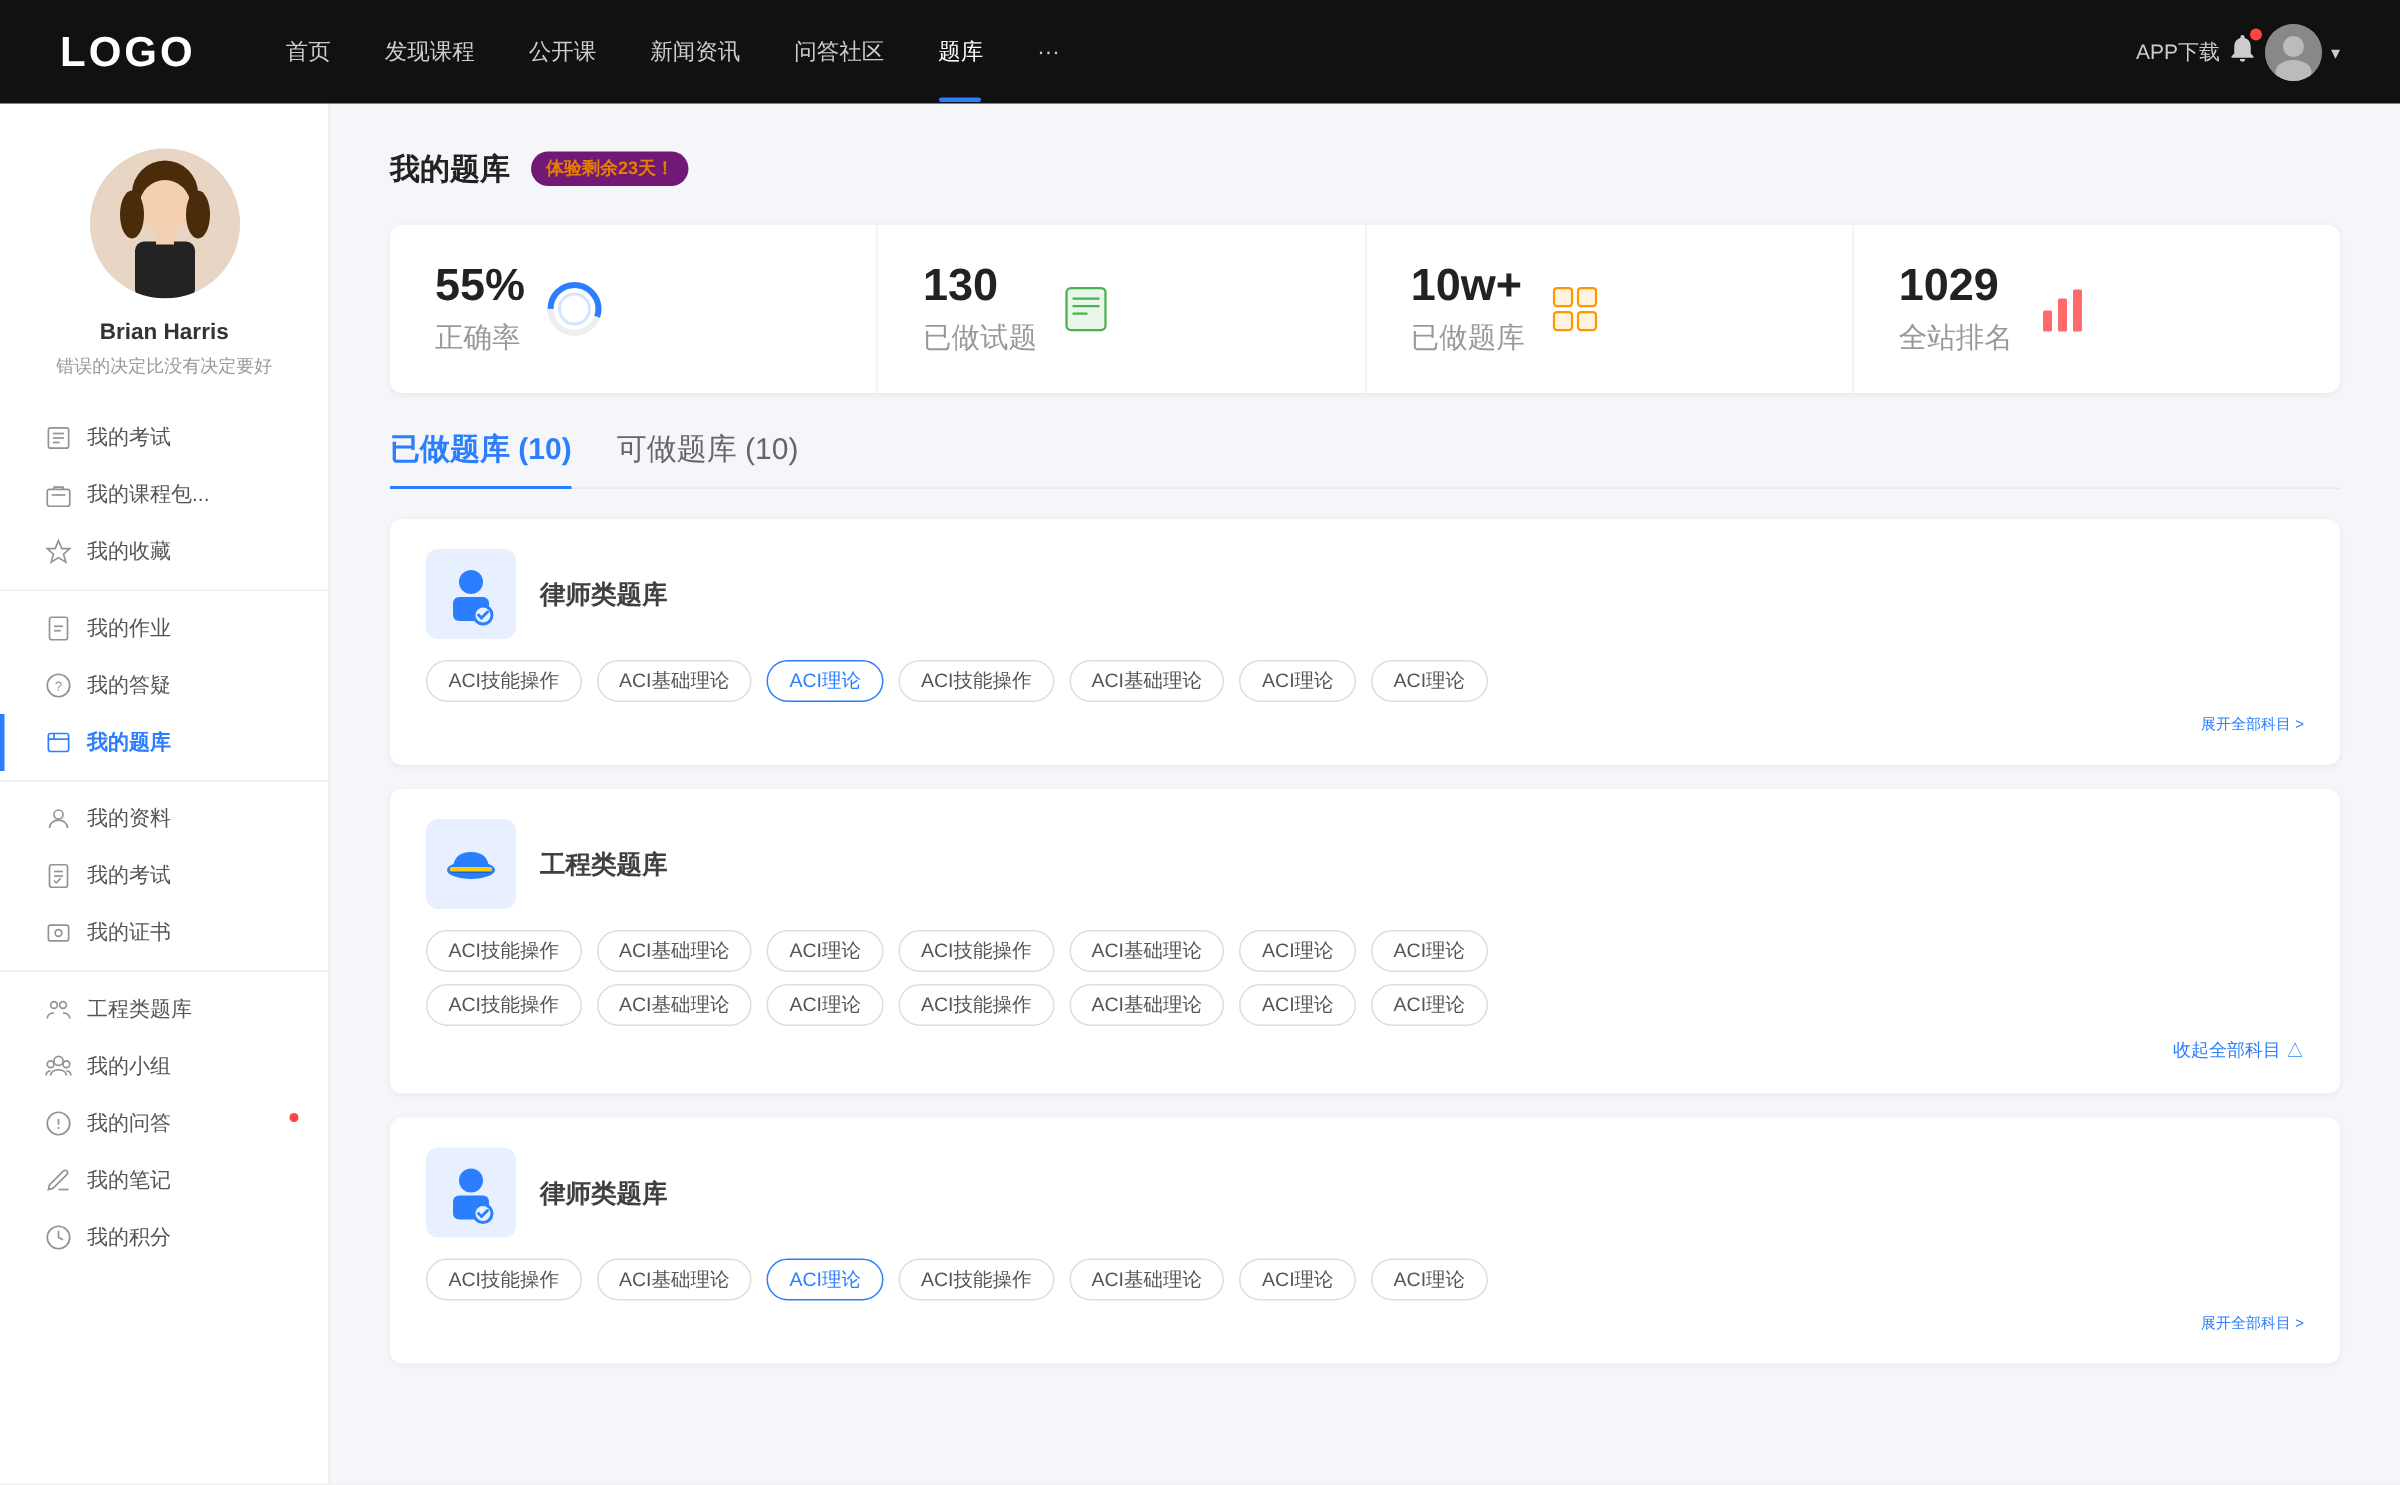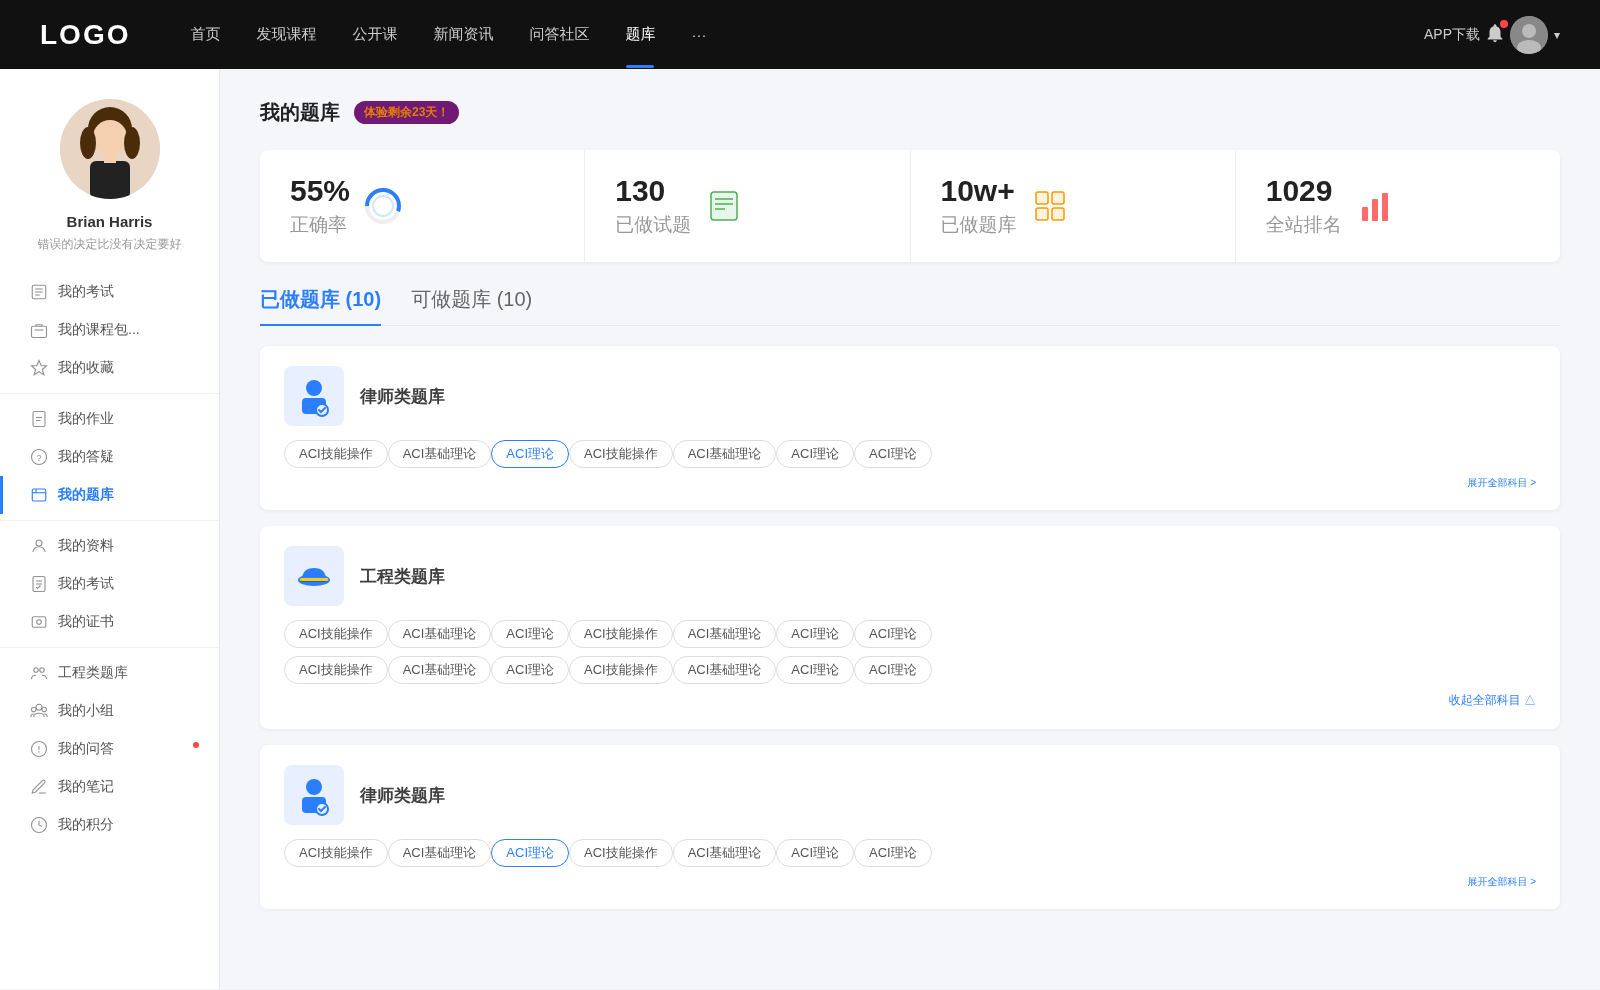--- a/index.html
+++ b/index.html
@@ -285,21 +285,21 @@
       flex-shrink: 0;
     }
     .bank-title {
       font-size: 17px;
       font-weight: 600;
       color: #404040;
     }
     .tags-row {
       display: flex;
       flex-wrap: wrap;
-      gap: 0;
+      gap: 10px;
       align-items: center;
       margin-bottom: 8px;
     }
     .tag {
       padding: 4px 14px;
       border-radius: 16px;
       font-size: 13px;
       color: #555;
       border: 1px solid #ddd;
       cursor: pointer;

